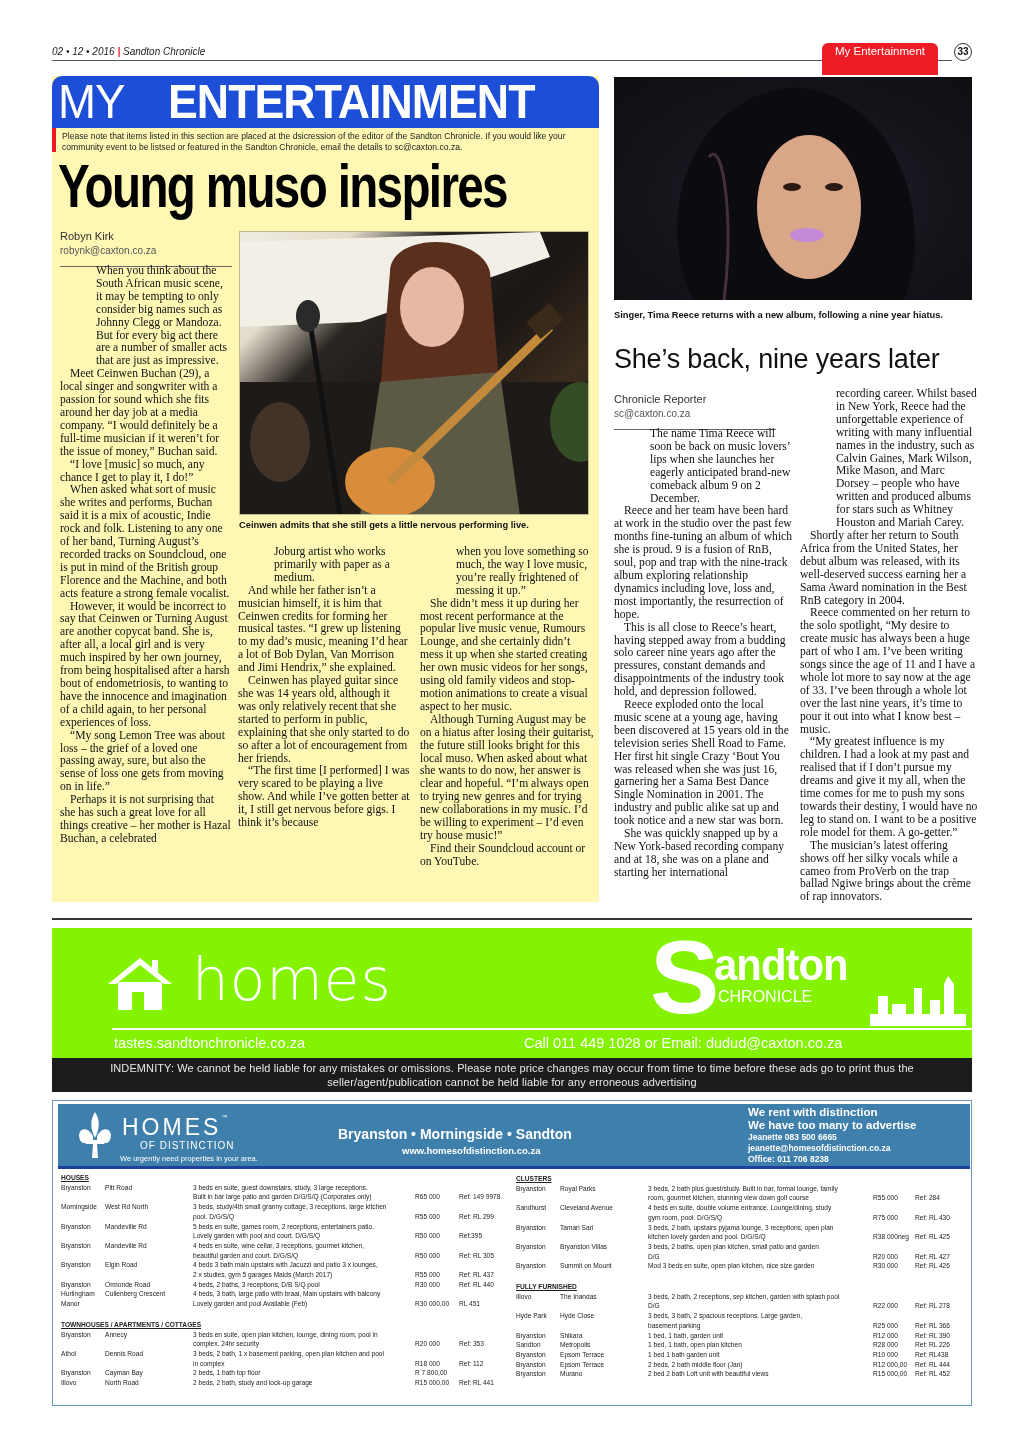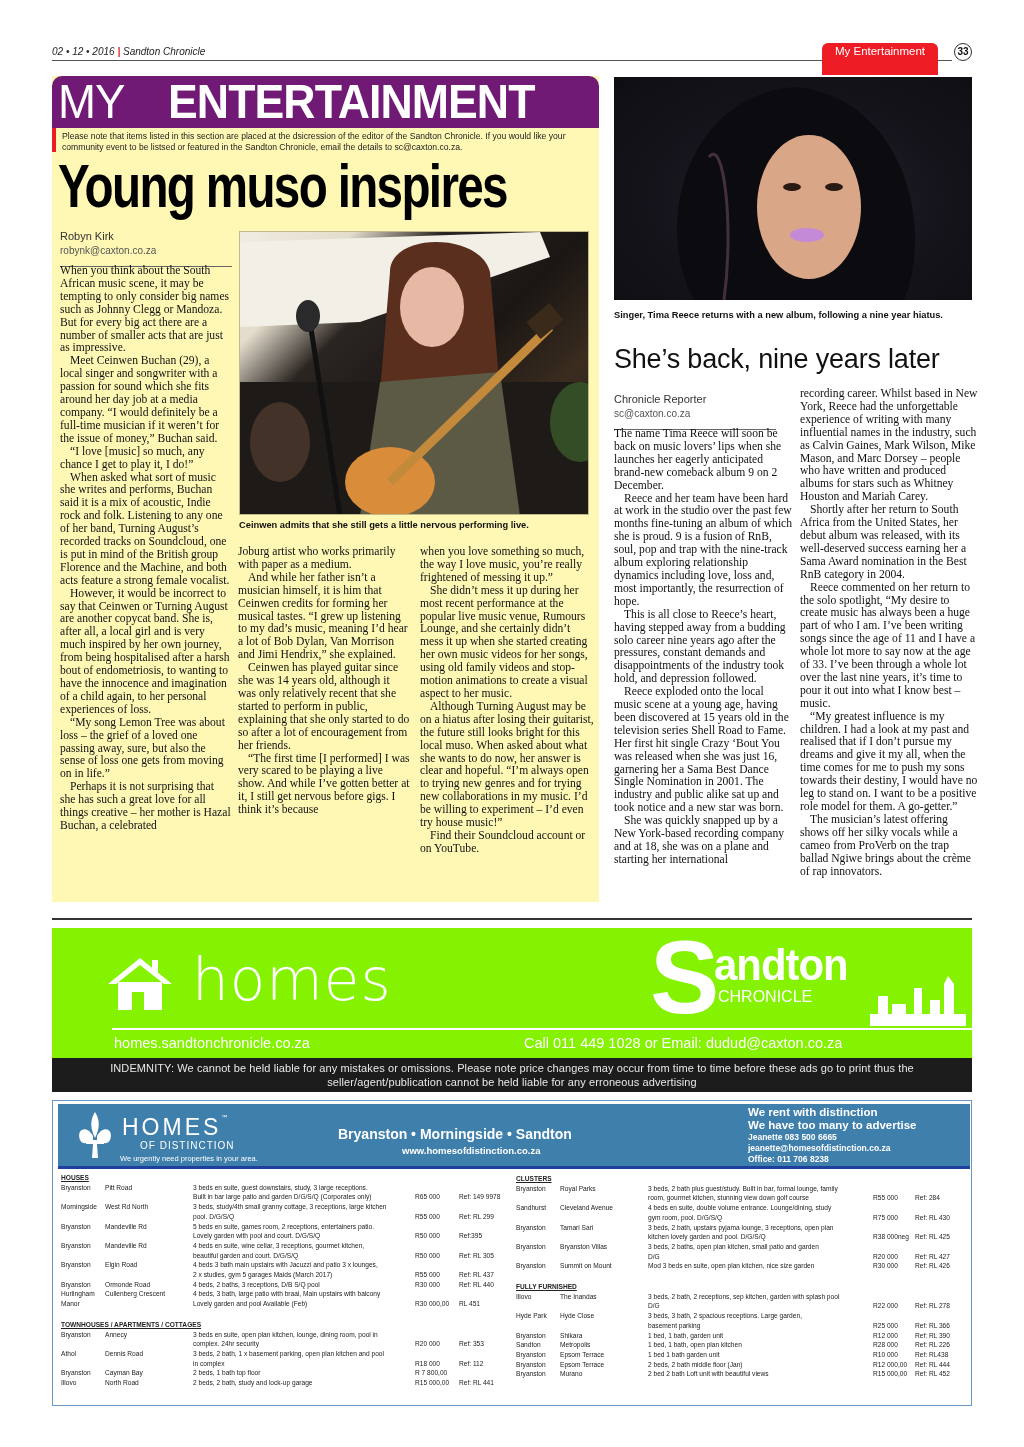--- a/index.html
+++ b/index.html
@@ -8,34 +8,34 @@
 
   
   .hdr-left { left: 52px; top: 46px; font-size: 10px; color: #222; font-style: italic; }
   .hdr-left .bar { color: #e21c22; font-weight: bold; }
   .hdr-rule { left: 52px; top: 60px; width: 900px; height: 1px; background: #555; }
   .hdr-tab { left: 822px; top: 43px; width: 116px; height: 32px; background: #ee1c25; color: #fff; border-radius: 6px 6px 0 0; font-size: 11.5px; text-align: center; line-height: 16px; }
   .hdr-page { left: 954px; top: 43px; width: 18px; height: 18px; border: 1.5px solid #333; border-radius: 50%; font-size: 10px; font-weight: bold; text-align: center; line-height: 15px; }
 
   
   .yellow-panel { left: 52px; top: 76px; width: 547px; height: 826px; background: #fff8b4; }
-  .mast { left: 52px; top: 76px; width: 547px; height: 52px; background: #701a75; border-radius: 10px 10px 0 0; color: #fff; overflow: hidden; white-space: nowrap; }
+  .mast { left: 52px; top: 76px; width: 547px; height: 52px; background: #1d4ed8; border-radius: 10px 10px 0 0; color: #fff; overflow: hidden; white-space: nowrap; }
   .mast .my { font-family: "Liberation Sans", sans-serif; font-weight: normal; font-size: 48px; letter-spacing: -1px; position: absolute; left: 6px; top: -2px; transform: scaleX(0.95); transform-origin: left; }
   .mast .ent { font-family: "Liberation Sans", sans-serif; font-weight: bold; font-size: 48px; position: absolute; left: 116px; top: -2px; letter-spacing: -1px; transform: scaleX(0.93); transform-origin: left; }
   .mast-note-bar { left: 52px; top: 128px; width: 4px; height: 24px; background: #ec1c24; }
   .mast-note { left: 62px; top: 131px; width: 530px; font-size: 8.6px; line-height: 11px; color: #222; }
   .headline { left: 58px; top: 150px; width: 540px; font-family: "Liberation Sans", sans-serif; font-weight: bold; font-size: 58px; letter-spacing: -2px; transform: scaleX(0.82) scaleY(1.05); transform-origin: left top; white-space: nowrap; color: #000; }
 
   .byline-name { font-size: 11px; color: #333; font-weight: 300; }
   .byline-mail { font-size: 10px; color: #555; margin-top: 3px; padding-bottom: 10px; border-bottom: 1.5px solid #666; }
   .byline1 { left: 60px; top: 230px; width: 172px; }
 
   .body-text { font-family: "Liberation Serif", serif; font-size: 11.6px; line-height: 12.9px; color: #111; }
   .body-text p { text-indent: 10px; }
-  .body-text p.first { text-indent: 0; }
+  .body-text p.first { text-indent: 0; margin-left: 36px; }
   .col1 { left: 60px; top: 265px; width: 172px; }
   .col2 { left: 238px; top: 546px; width: 172px; }
   .col3 { left: 420px; top: 546px; width: 176px; }
 
   .photo1 { left: 239px; top: 231px; width: 350px; height: 284px; border: 1px solid #bfb88b; background: linear-gradient(135deg, #efede2 0%, #e3dccc 18%, #2b2522 32%, #1a1614 55%, #3a2c1f 75%, #1e1b18 100%); overflow: hidden; }
   .caption1 { left: 239px; top: 520px; width: 355px; font-size: 9.3px; font-weight: bold; color: #111; }
 
   .photo2 { left: 614px; top: 77px; width: 358px; height: 223px; background: radial-gradient(ellipse at 52% 55%, #c9967a 0%, #a47256 16%, #1b1a22 32%, #14131a 60%, #0e0e12 100%); overflow: hidden; }
   .caption2 { left: 614px; top: 309px; width: 360px; font-size: 9.3px; font-weight: bold; line-height: 12px; color: #111; }
   .headline2 { left: 614px; top: 344px; width: 370px; font-size: 27px; font-weight: normal; color: #111; letter-spacing: -0.2px; white-space: nowrap; }
@@ -206,21 +206,21 @@
     <svg class="skyline" viewBox="0 0 96 52">
       <rect x="0" y="40" width="96" height="12" fill="#fff"></rect>
       <rect x="8" y="22" width="10" height="20" fill="#fff"></rect>
       <rect x="22" y="30" width="14" height="12" fill="#fff"></rect>
       <rect x="44" y="14" width="8" height="28" fill="#fff"></rect>
       <rect x="60" y="26" width="10" height="16" fill="#fff"></rect>
       <polygon points="78,2 84,10 84,42 74,42 74,10" fill="#fff"></polygon>
     </svg>
   </div>
   <div class="homes-rule"></div>
-  <div class="homes-url">homes.sandtonchronicle.co.za</div>
+  <div class="homes-url">tastes.sandtonchronicle.co.za</div>
   <div class="homes-contact">Call 011 449 1028 or Email: dudud@caxton.co.za</div>
 </div>
 <div class="abs indemnity">INDEMNITY: We cannot be held liable for any mistakes or omissions. Please note price changes may occur from time to time before these ads go to print thus the seller/agent/publication cannot be held liable for any erroneous advertising</div>
 
 <div class="abs hod-frame"></div>
 <div class="abs hod-banner">
   <svg class="fleur" viewBox="0 0 38 46">
     <path d="M19,0 C24,8 24,16 19,26 C14,16 14,8 19,0 Z" fill="#fff"></path>
     <path d="M17,24 C10,12 0,18 4,28 C7,34 14,30 17,28 Z" fill="#fff"></path>
     <path d="M21,24 C28,12 38,18 34,28 C31,34 24,30 21,28 Z" fill="#fff"></path>

